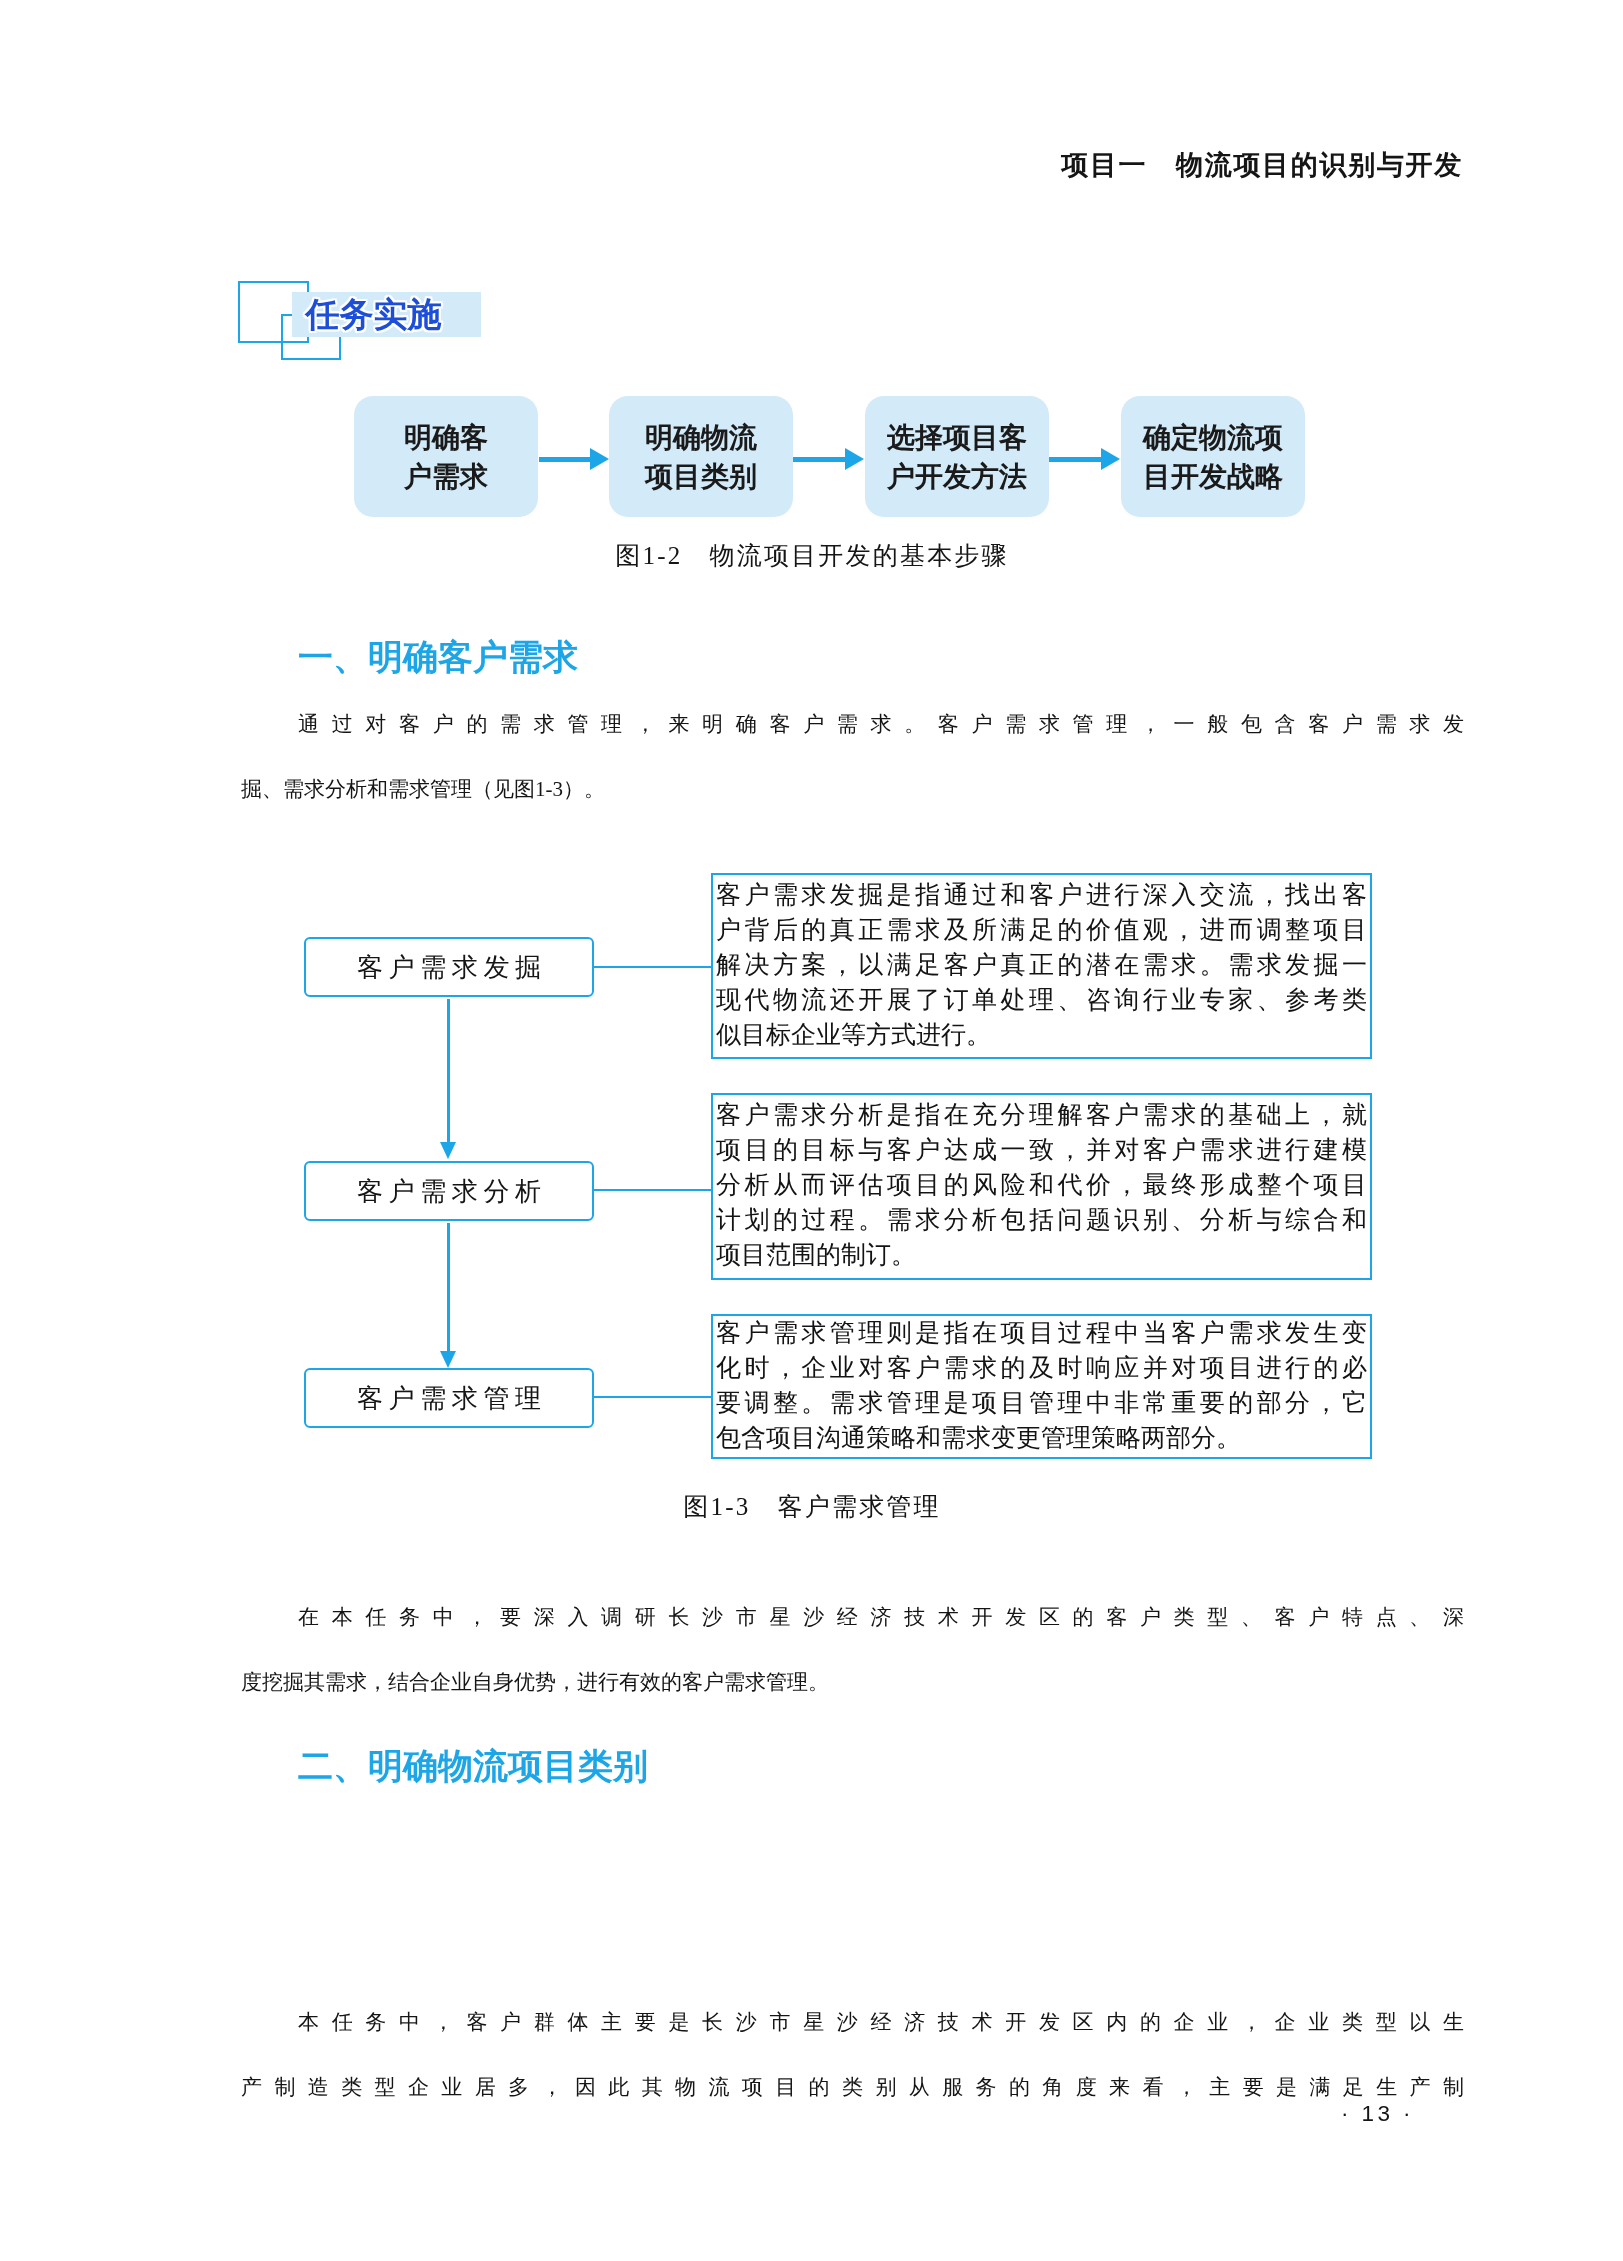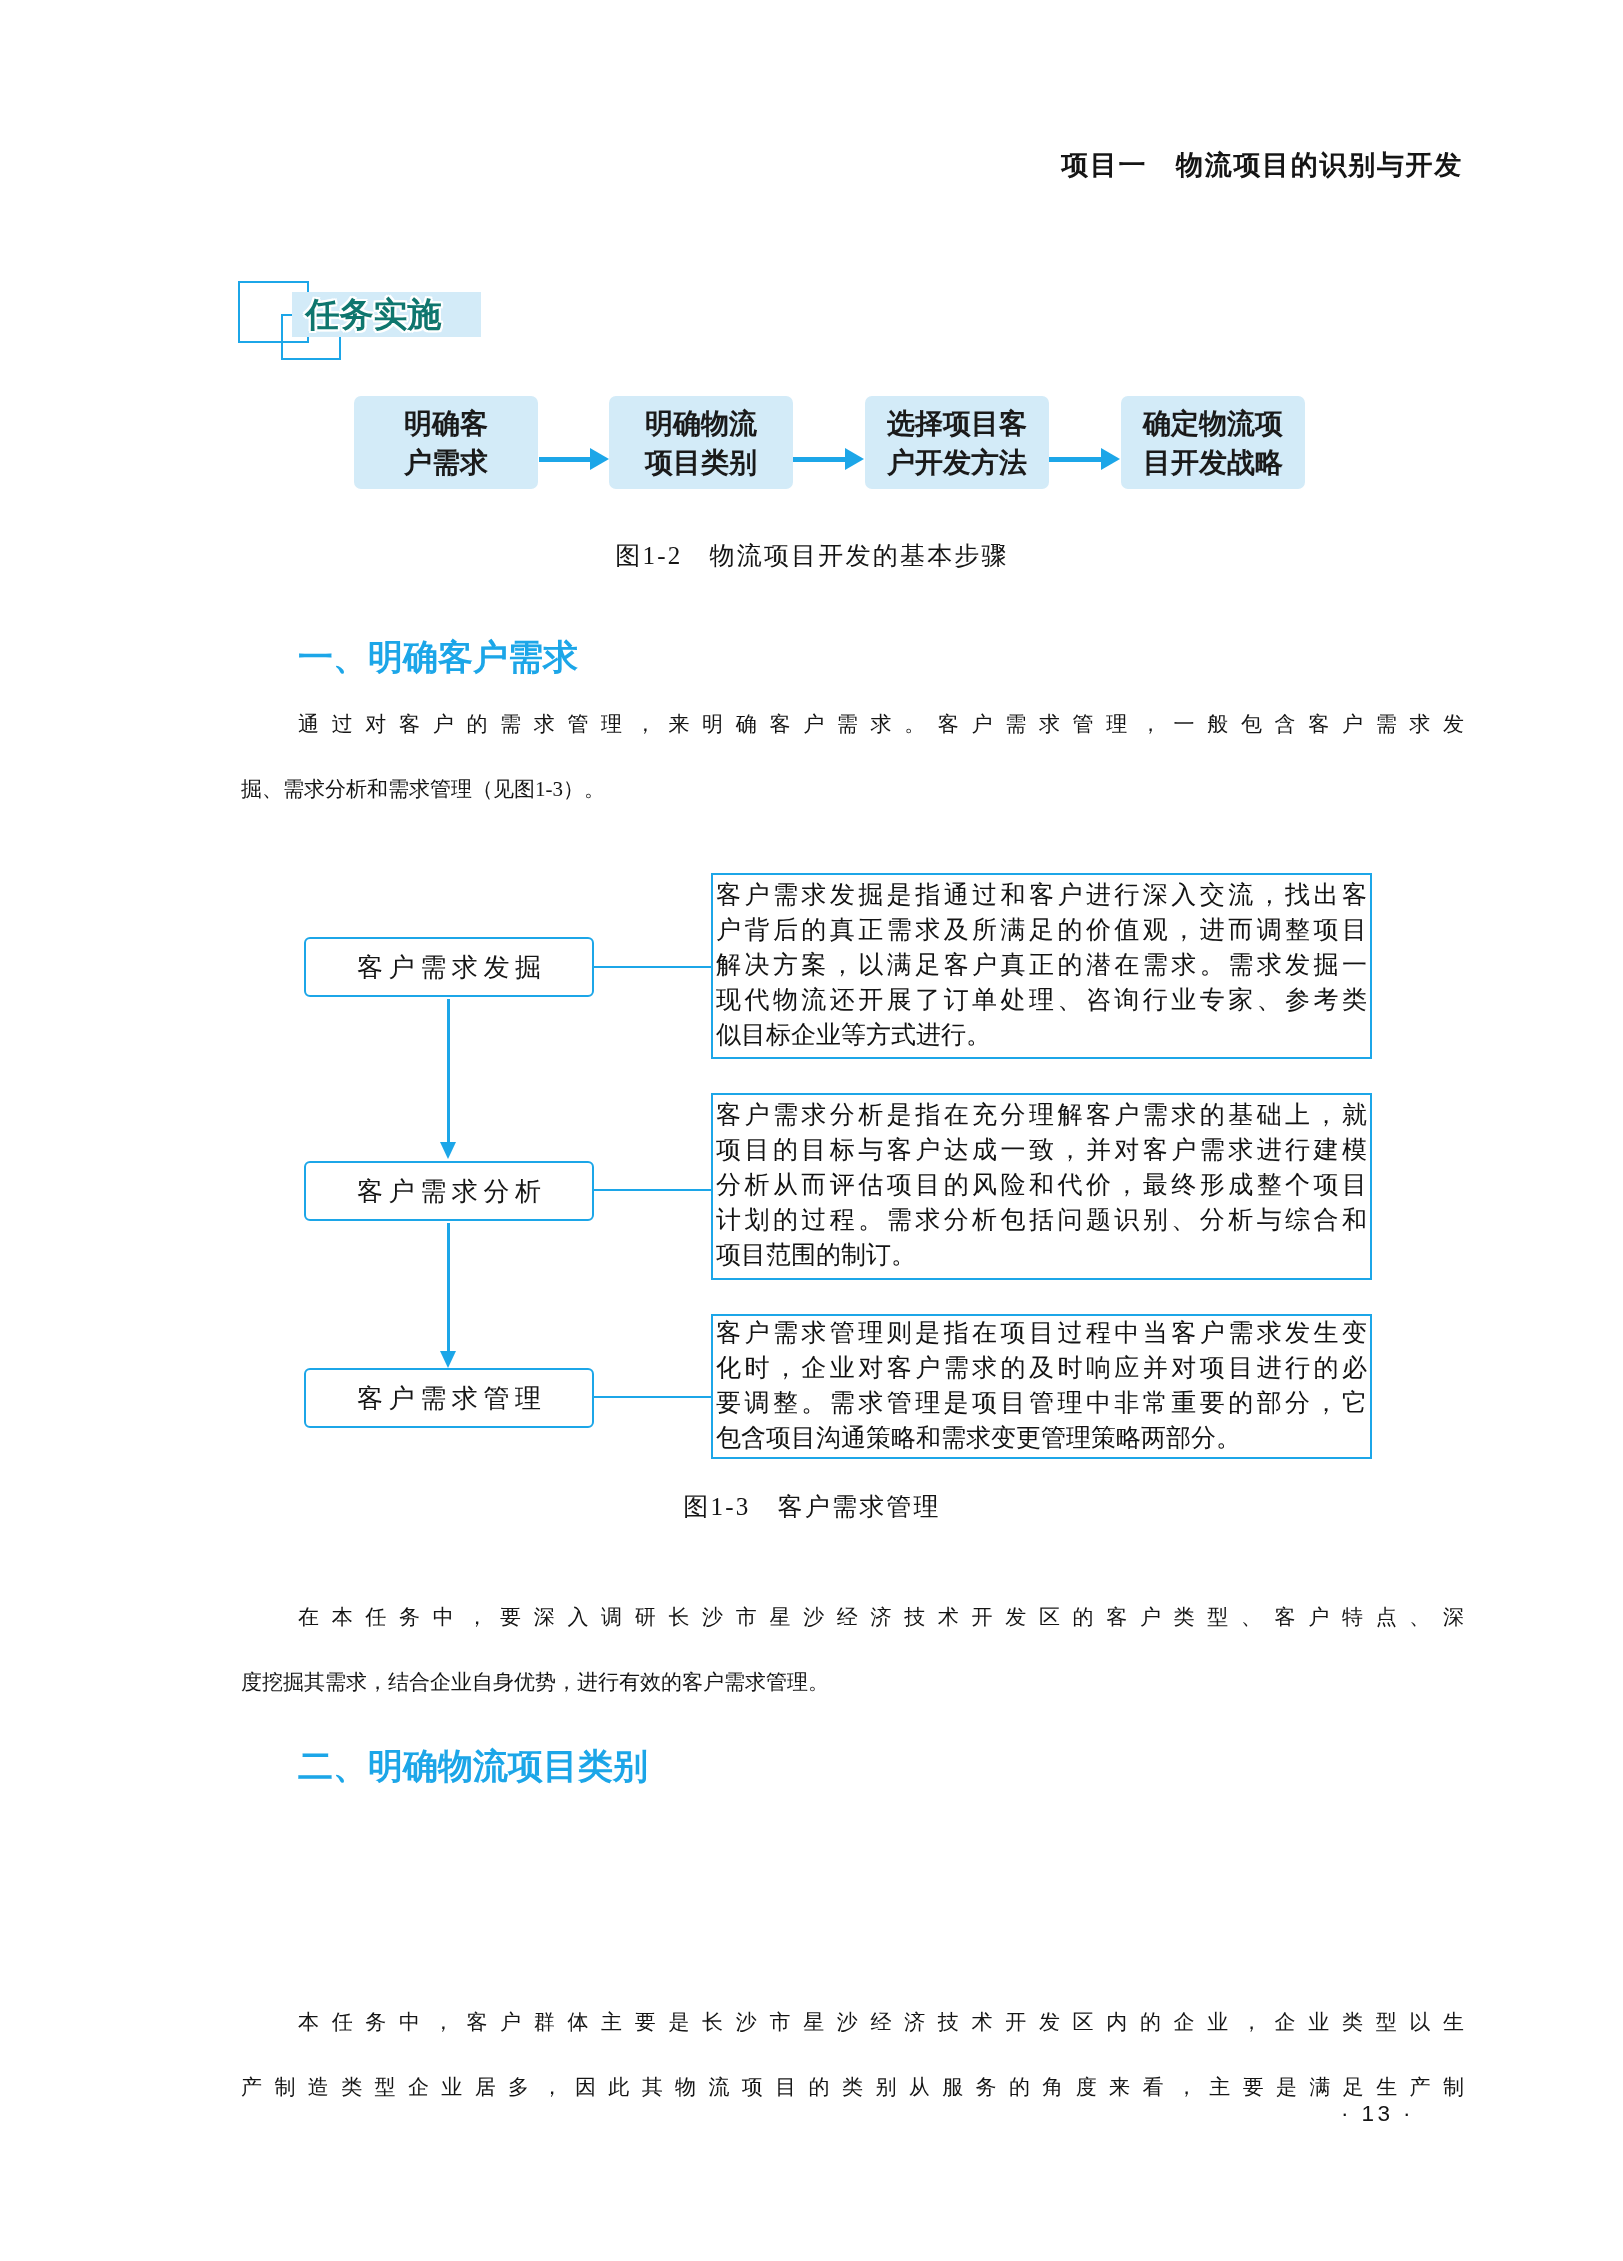--- a/index.html
+++ b/index.html
@@ -9,25 +9,25 @@
   
   .running-header{position:absolute;top:147px;right:161px;font-size:27px;font-weight:bold;
     letter-spacing:1.7px;color:#151515;}
 
   
   .sq{position:absolute;border:2.2px solid #1CA6E8;background:transparent;z-index:1;}
   .sq1{left:238px;top:281px;width:67px;height:58px;}
   .sq2{left:281px;top:314px;width:56px;height:42px;}
   .badge-rect{position:absolute;left:292px;top:292px;width:189px;height:45px;background:#D3EBF8;
     z-index:2;display:flex;align-items:center;padding-left:13.5px;box-sizing:border-box;}
-  .badge-label{font-size:34px;font-weight:bold;color:#0f766e;white-space:nowrap;
+  .badge-label{font-size:34px;font-weight:bold;color:#1d4ed8;white-space:nowrap;
     text-shadow:1.7px 1.7px 0 #fff,-1.7px -1.7px 0 #fff,1.7px -1.7px 0 #fff,-1.7px 1.7px 0 #fff,2.2px 0 0 #fff,-2.2px 0 0 #fff,0 2.2px 0 #fff,0 -2.2px 0 #fff;}
 
   
-  .flow-box{position:absolute;top:396px;height:93px;background:#D3EBF8;border-radius:7px;
+  .flow-box{position:absolute;top:396px;height:121px;background:#D3EBF8;border-radius:19px;
     display:flex;flex-direction:column;align-items:center;justify-content:center;
     font-family:"Liberation Sans","DejaVu Sans",sans-serif;font-weight:bold;font-size:28px;color:#1a1a1a;}
   .flow-box div{line-height:39px;white-space:nowrap;}
   .fb1{left:354px;width:184px;}
   .fb2{left:609px;width:184px;}
   .fb3{left:865px;width:184px;}
   .fb4{left:1121px;width:184px;}
   .flow-arrow{position:absolute;top:448px;height:22.5px;}
   .fa1{left:539px;width:70px;}
   .fa2{left:793px;width:71px;}

